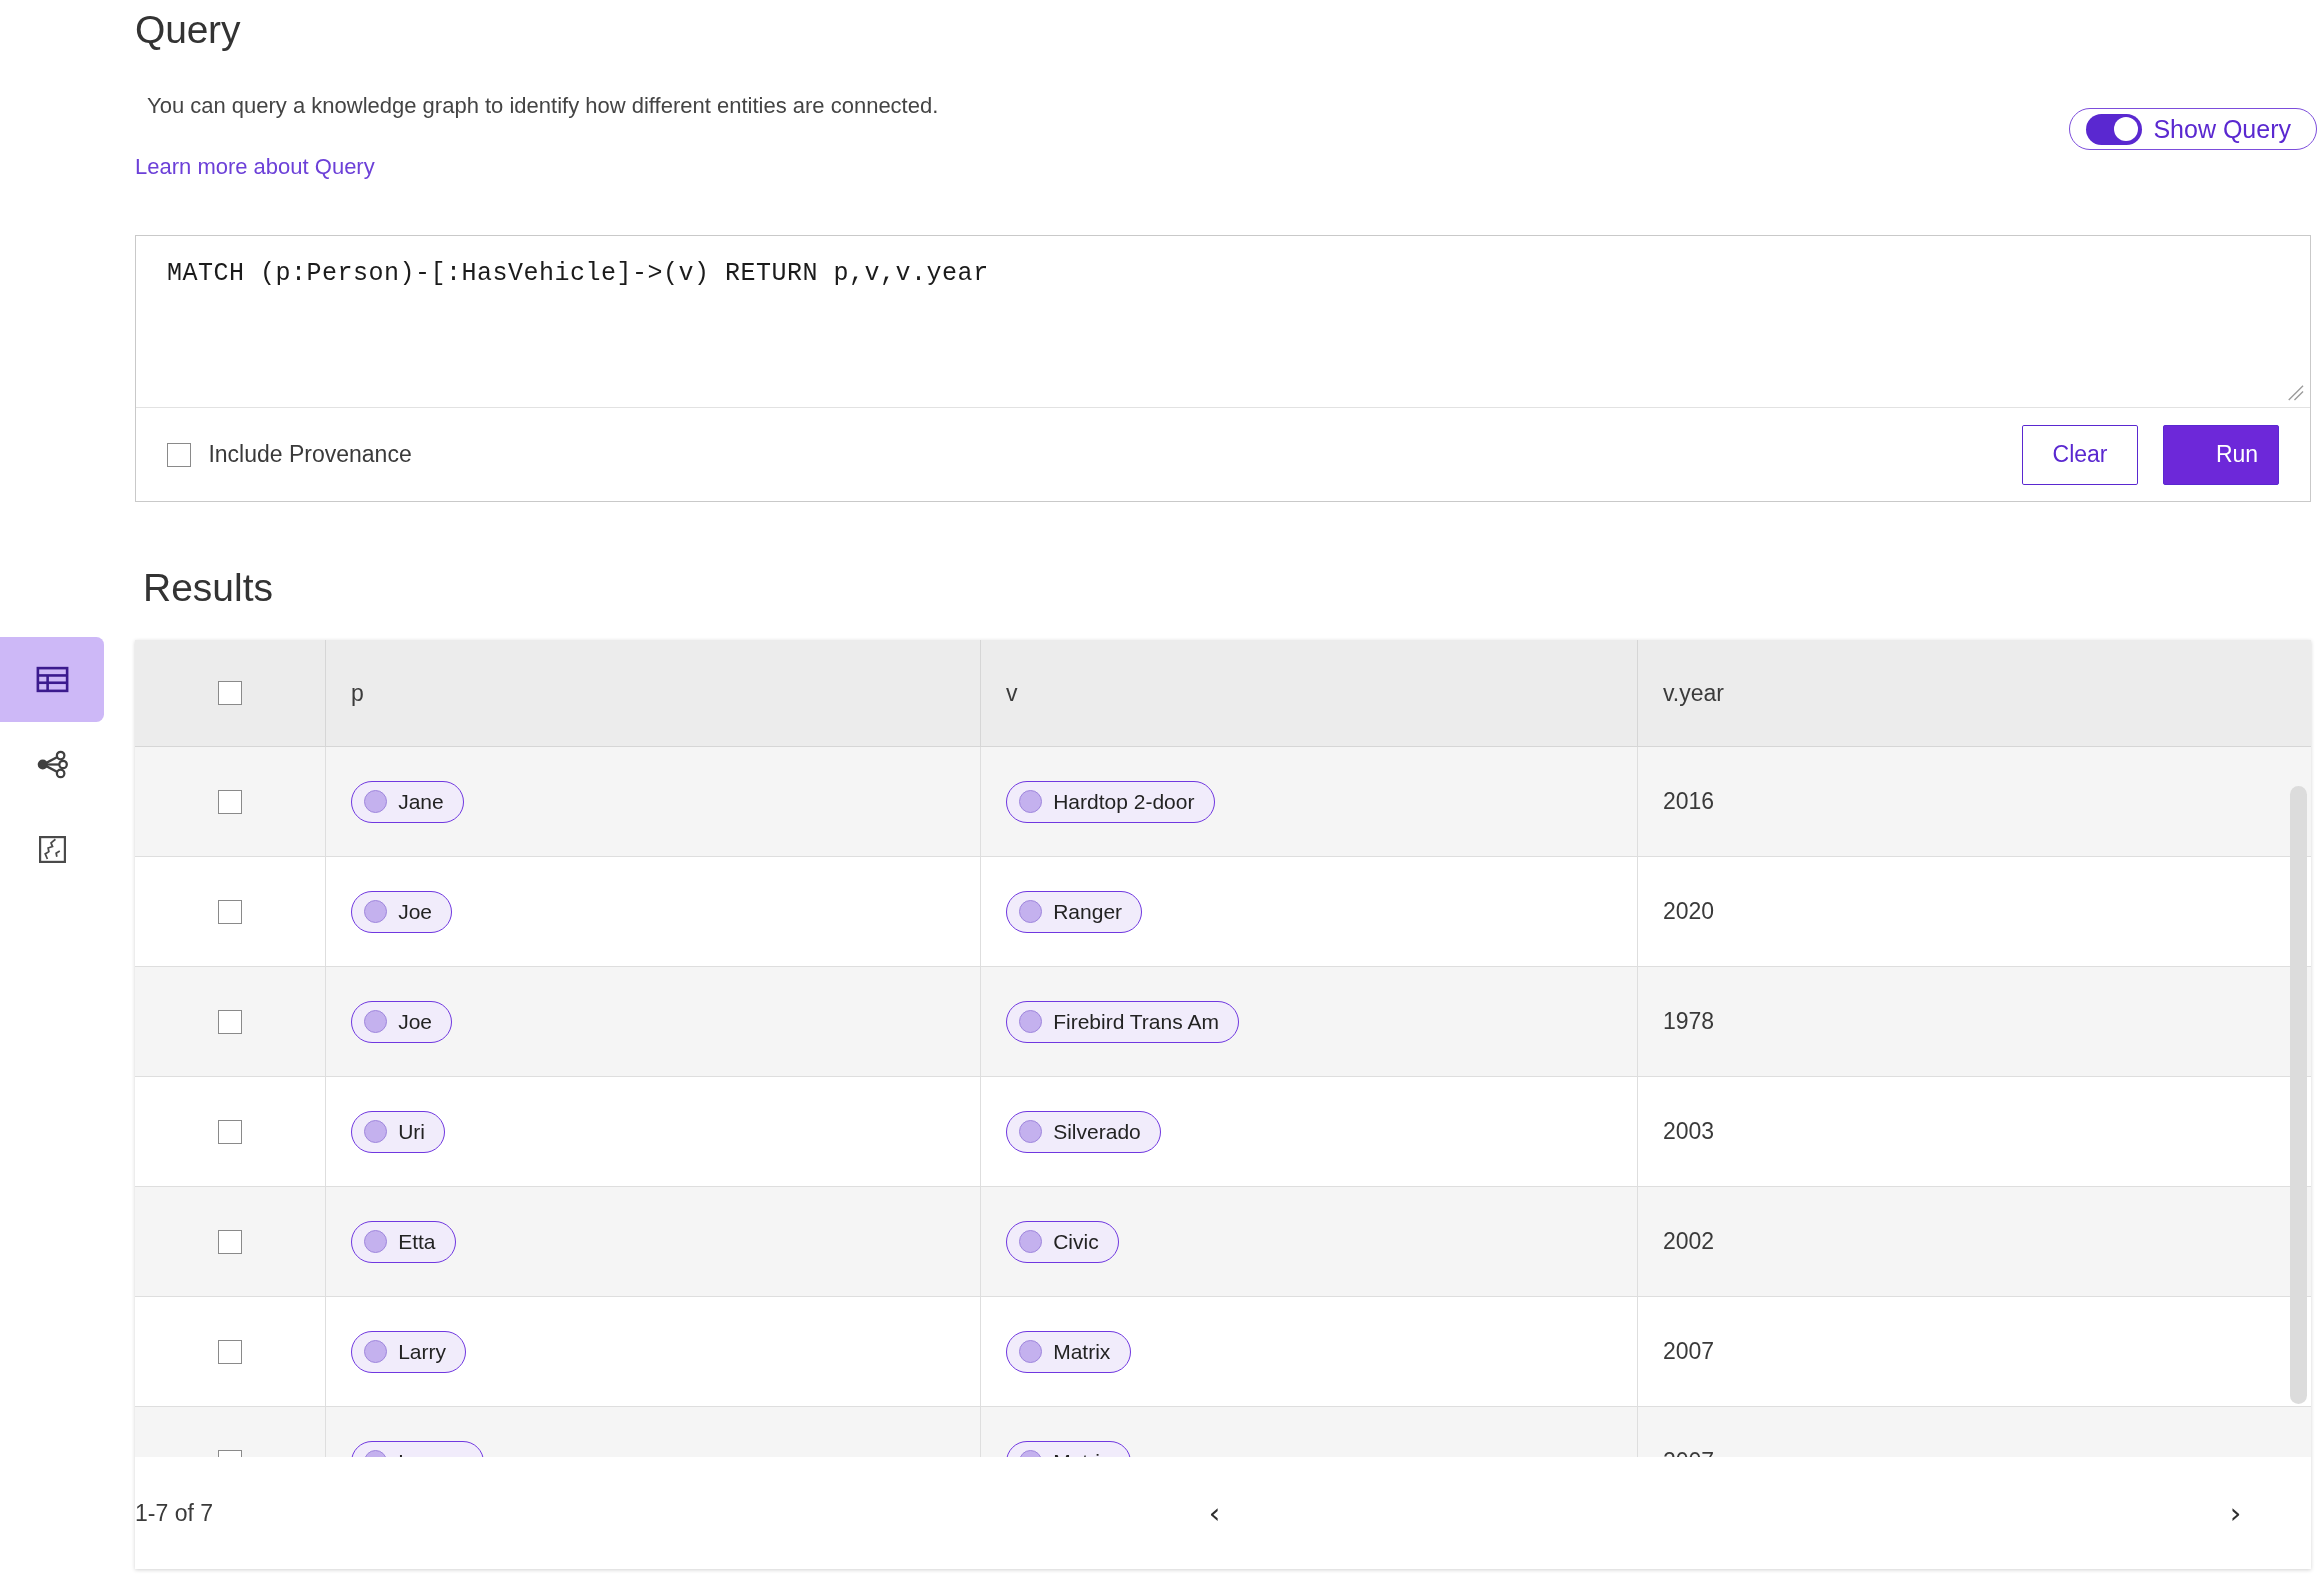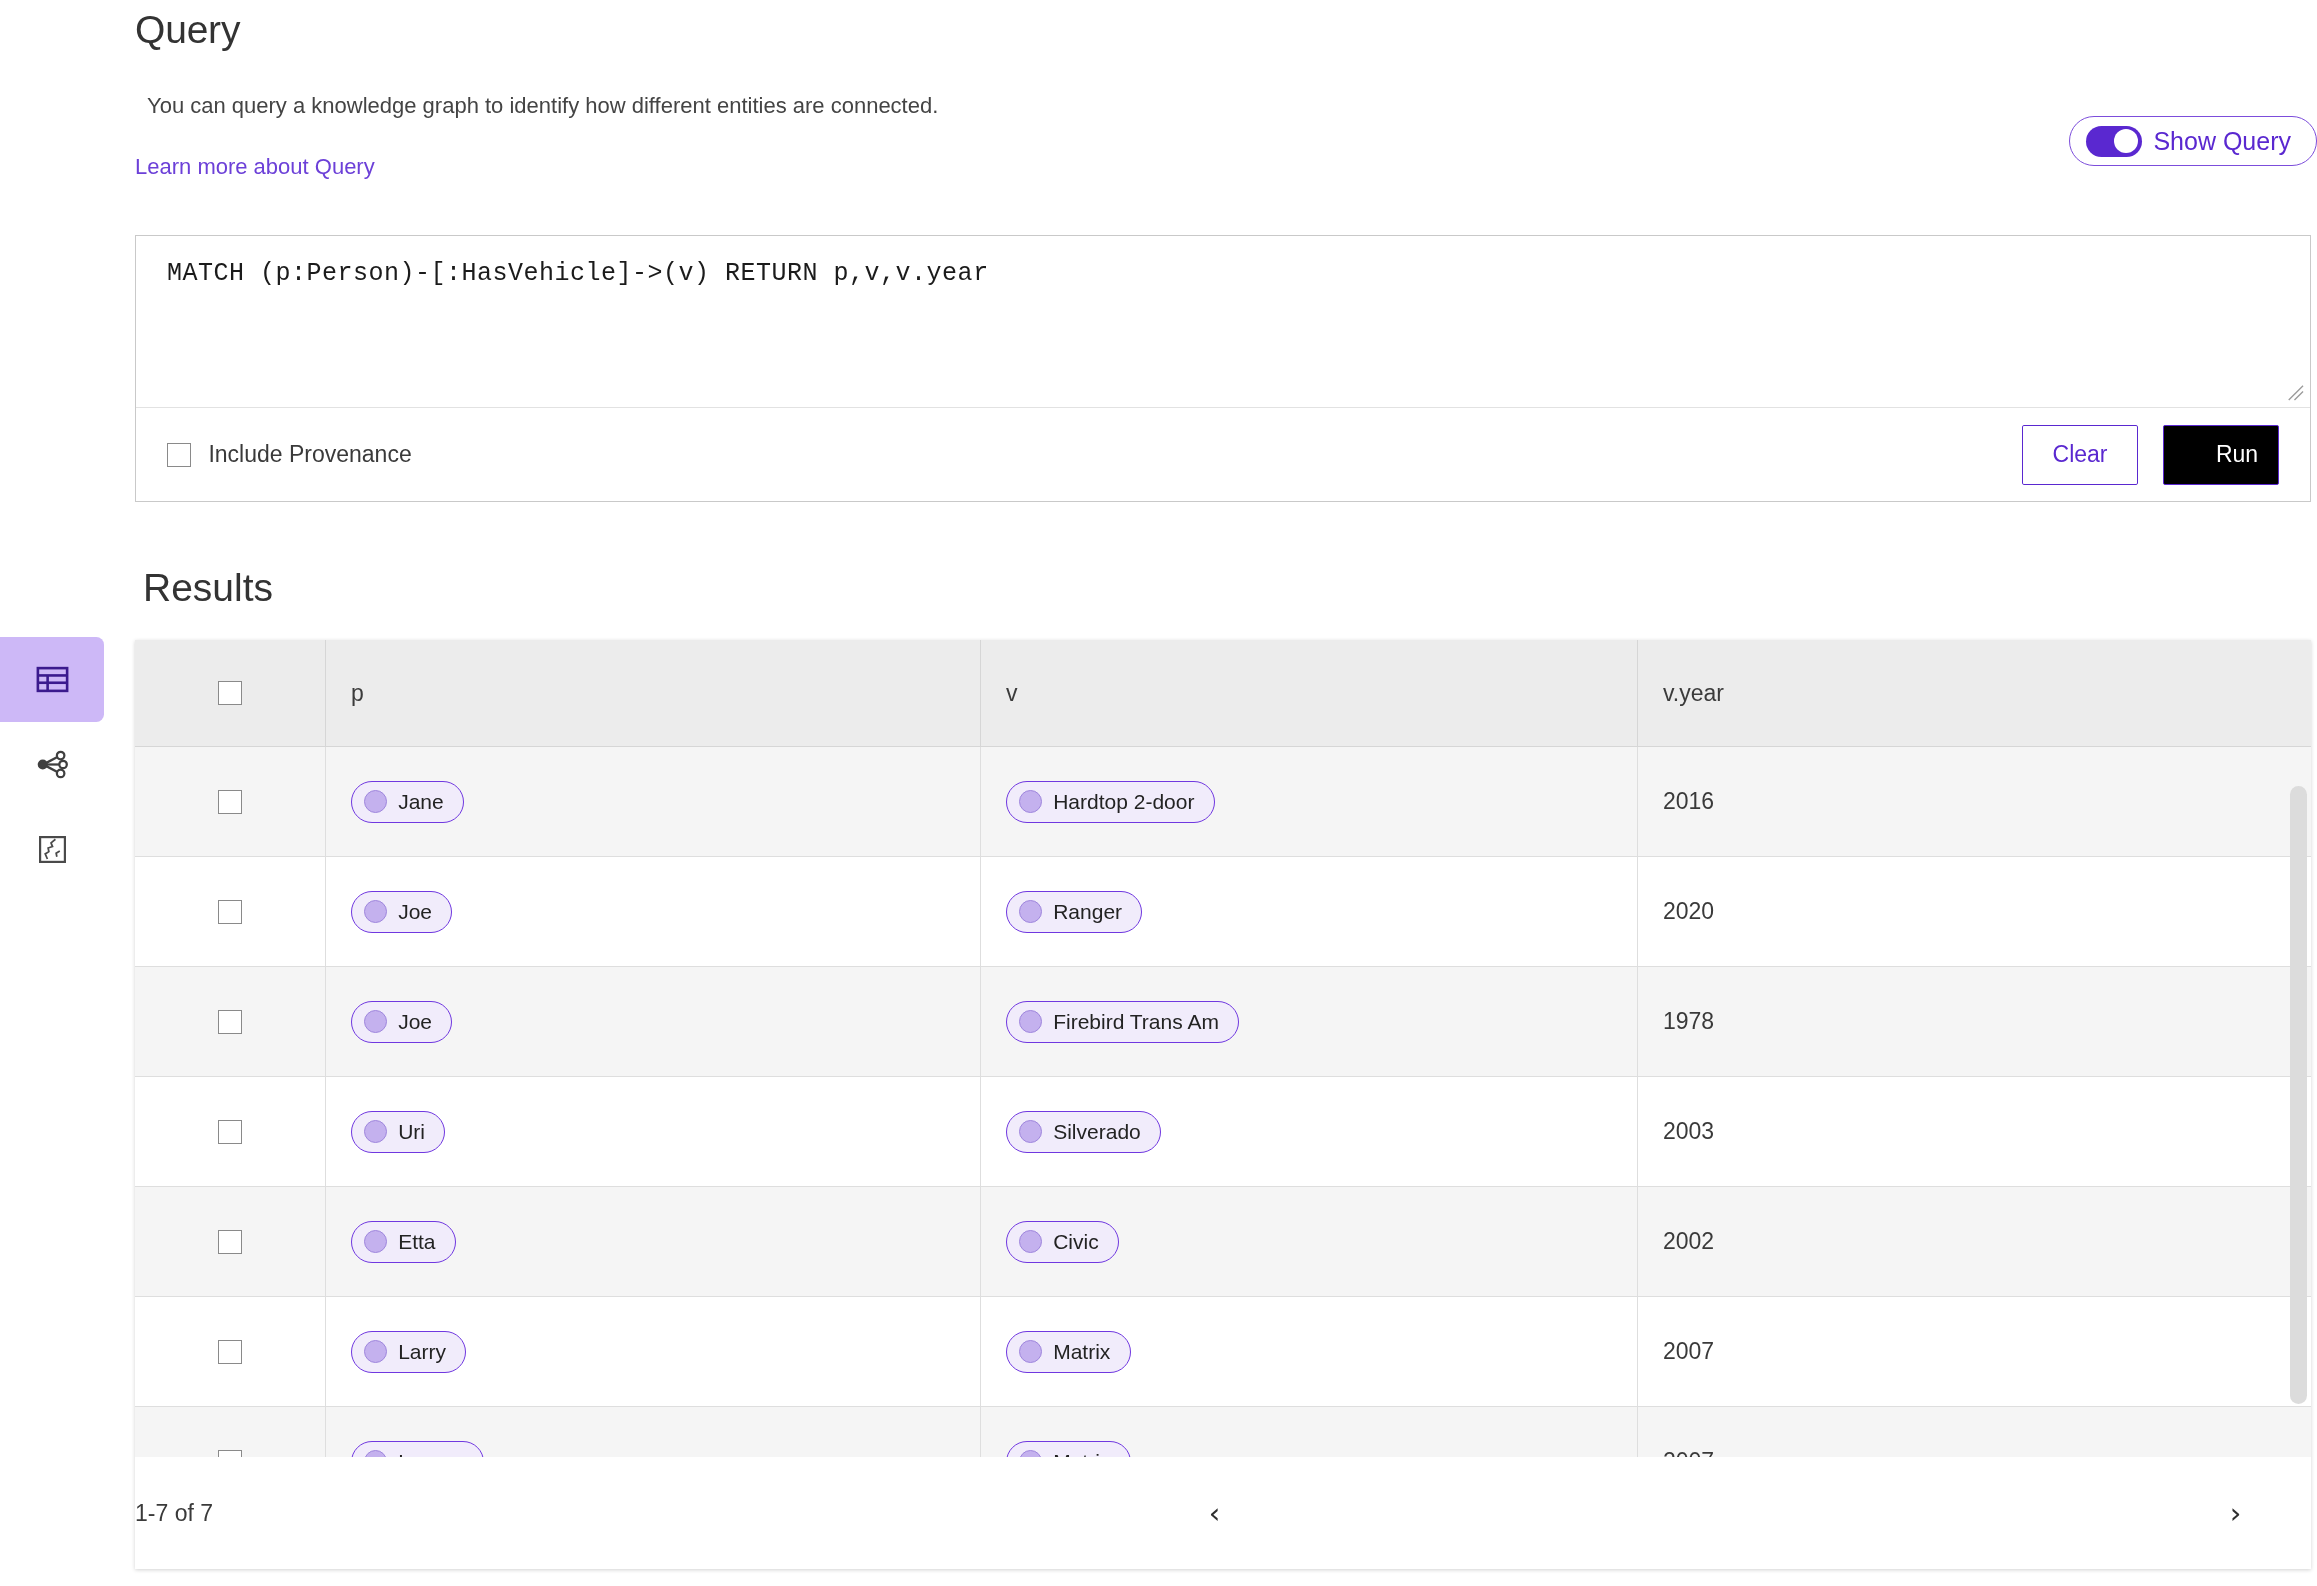--- a/index.html
+++ b/index.html
@@ -69,31 +69,30 @@
     padding-top: 23px;
     text-decoration: none;
     cursor: pointer;
   }
 
   
   #show-query-pill {
     position: absolute;
     right: 0px;
     top: 108px;
-    height: 50px;
+    height: 42px;
     display: flex;
     align-items: center;
     gap: 11.6px;
     border: 1.9px solid #7c4ddb;
     border-radius: 33px;
     padding: 0 25px 0 15.4px;
     box-sizing: border-box;
     background: #ffffff;
     cursor: pointer;
-    margin-top: 8px;
   }
   .switch {
     width: 56px;
     height: 31px;
     background: #5a28d0;
     border-radius: 17.4px;
     position: relative;
     flex: 0 0 auto;
   }
   .switch .knob {
@@ -190,21 +189,21 @@
     cursor: pointer;
     border-radius: 1.9px;
   }
   .btn-outline {
     border: 1.9px solid #5a28d0;
     color: #5a28d0;
     background: #ffffff;
   }
   .btn-solid {
     border: 1.9px solid #5a28d0;
-    background: #000000;
+    background: #6d28d9;
     color: #ffffff;
     padding-left: 32px;
   }
 
   
   #results-title {
     position: absolute;
     left: 135px;
     top: 558px;
     font-size: 39px;

